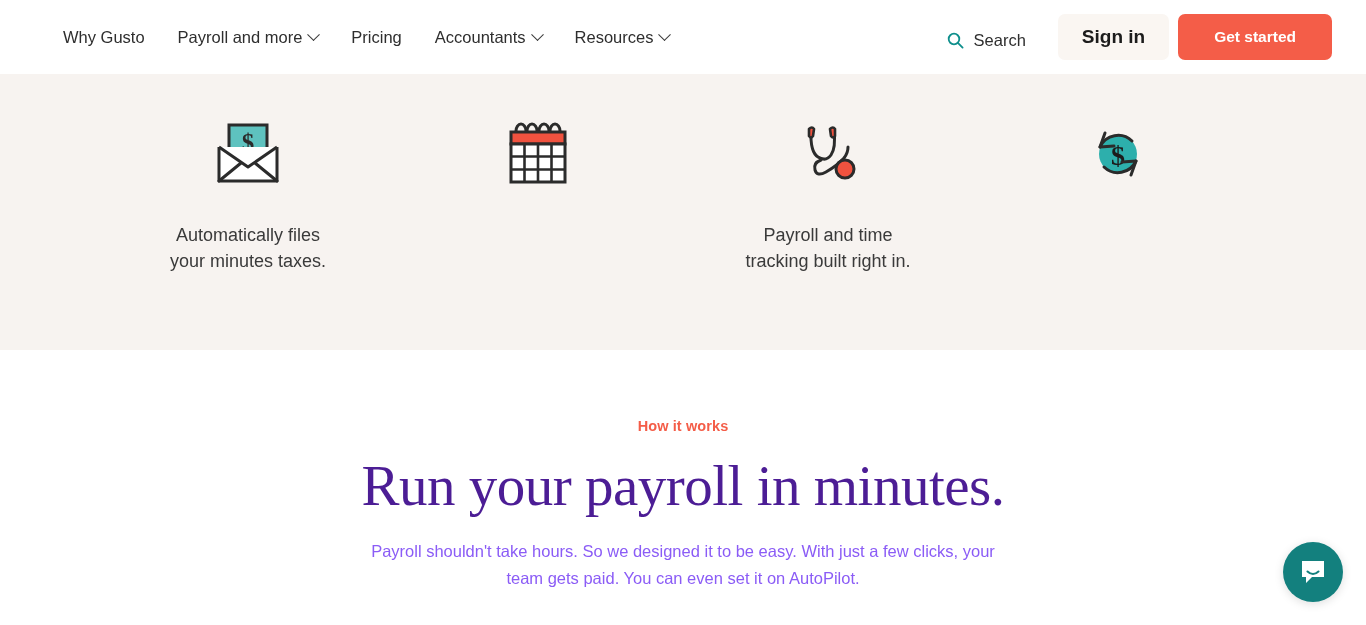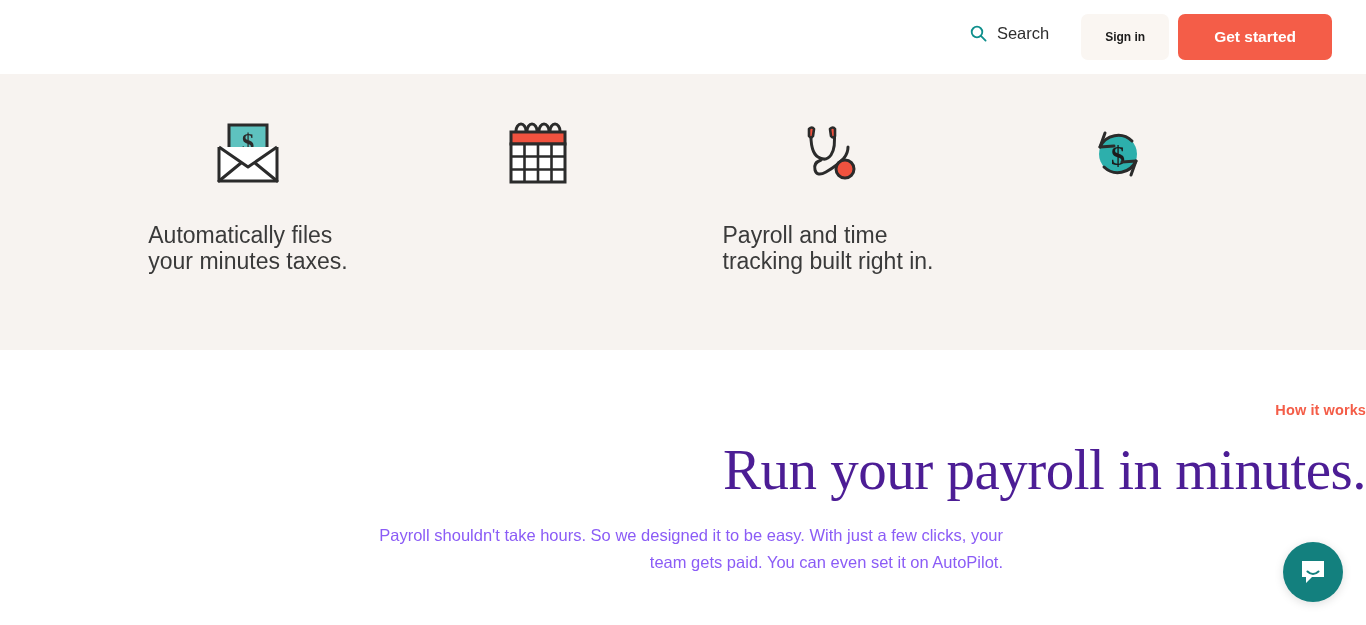--- a/index.html
+++ b/index.html
@@ -53,42 +53,42 @@
     display: inline-block;
     width: 9px;
     height: 9px;
     border-right: 1.7px solid #3b3b3b;
     border-bottom: 1.7px solid #3b3b3b;
     transform: rotate(45deg) translate(-2px, -2px);
   }
   .nav-right {
     margin-left: auto;
     display: flex;
-    align-items: flex-start;
+    align-items: flex-end;
     gap: 0;
   }
   .search-btn {
     display: flex;
     align-items: center;
     gap: 10px;
     font-size: 16.5px;
     color: #2e2e2e;
     cursor: pointer;
     padding: 10px 14px;
     margin-right: 18px;
     background: none;
     border: none;
     font-family: inherit;
   }
   .search-ico { display: block; }
   .signin-btn {
     background: #faf6f2;
     border: none;
     color: #1c1c1c;
-    font-size: 12px;
+    font-size: 19px;
     font-weight: bold;
     padding: 0 24px;
     height: 46px;
     border-radius: 7px;
     cursor: pointer;
     font-family: inherit;
     margin-right: 9px;
   }
   .getstarted-btn {
     background: #F45D48;
@@ -123,31 +123,32 @@
     align-items: center;
   }
   .feature-icon {
     height: 72px;
     display: flex;
     align-items: center;
     justify-content: center;
     margin-bottom: 32px;
   }
   .feature-text {
-    font-size: 23px;
+    font-size: 18px;
     line-height: 26px;
     color: #3a3a3a;
+    text-align: center;
     max-width: 260px;
   }
 
   
   .howitworks {
     background: #ffffff;
-    padding-top: 52px;
-    text-align: right;
+    padding-top: 68px;
+    text-align: center;
     position: relative;
   }
   .eyebrow {
     font-size: 14.5px;
     font-weight: bold;
     color: #F45D48;
     letter-spacing: 0.1px;
     margin-bottom: 22px;
   }
   .headline {
@@ -182,20 +183,40 @@
     cursor: pointer;
     box-shadow: 0 2px 10px rgba(0,0,0,0.13);
     z-index: 50;
   }
 </style>
 </head>
 <body>
 
 <header class="navbar">
 
+  <nav class="nav-links">
+    <div class="nav-item">
+      <span>Why Gusto</span>
+    </div>
+    <div class="nav-item">
+      <span>Payroll and more</span>
+      <i class="chev"></i>
+    </div>
+    <div class="nav-item">
+      <span>Pricing</span>
+    </div>
+    <div class="nav-item">
+      <span>Accountants</span>
+      <i class="chev"></i>
+    </div>
+    <div class="nav-item">
+      <span>Resources</span>
+      <i class="chev"></i>
+    </div>
+  </nav>
 
   <div class="nav-right">
     <button class="search-btn">
       <svg class="search-ico" width="17" height="17" viewBox="0 0 17 17">
         <circle cx="7" cy="7" r="5.3" fill="none" stroke="#0E8F8C" stroke-width="1.8"></circle>
         <line x1="10.9" y1="10.9" x2="15.6" y2="15.6" stroke="#0E8F8C" stroke-width="1.8" stroke-linecap="round"></line>
       </svg>
       <span>Search</span>
     </button>
     <button class="signin-btn">Sign in</button>

